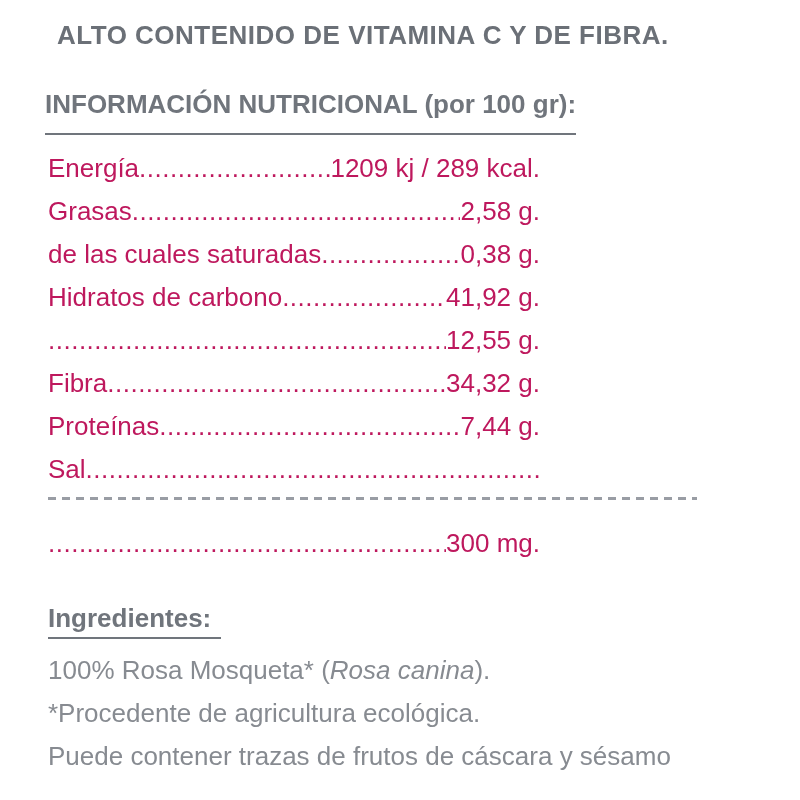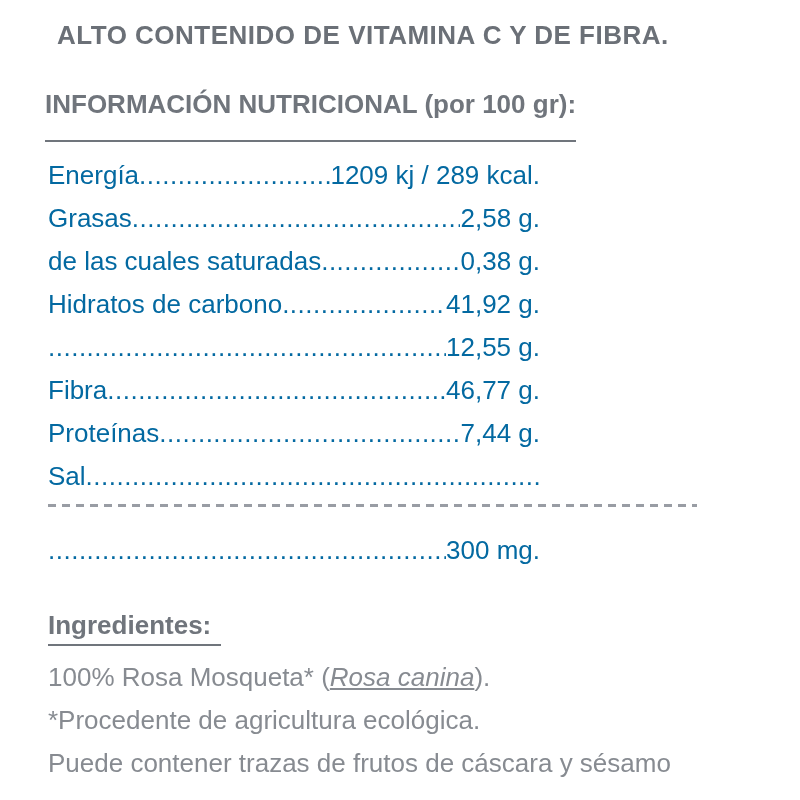--- a/index.html
+++ b/index.html
@@ -22,31 +22,31 @@
     letter-spacing: 0.5px;
     color: #6b7077;
   }
   .section-heading {
     display: inline-block;
     margin: 38px 0 0 45px;
     font-size: 26px;
     font-weight: bold;
     color: #70757c;
     border-bottom: 2px solid #70757c;
-    padding-bottom: 20px;
+    padding-bottom: 13px;
   }
   .nutri-table {
     margin: 18px 0 0 48px;
     width: 492px;
   }
   .nutri-row {
     display: flex;
     align-items: baseline;
     font-size: 26px;
-    color: #0369a1;
+    color: #be185d;
     height: 26px;
     margin-bottom: 17px;
   }
   .row-label {
     white-space: nowrap;
     flex: 0 0 auto;
   }
   .dot-leader {
     flex: 1 1 auto;
     overflow: hidden;
@@ -82,21 +82,20 @@
     padding-right: 10px;
   }
   .ing-line {
     margin: 16px 0 0 48px;
     font-size: 26px;
     color: #878b91;
     height: 27px;
   }
   .ing-line .italic {
     font-style: italic;
-    text-decoration: underline;
   }
 </style>
 </head>
 <body>
 
 <div class="page">
 
   <div class="title">ALTO CONTENIDO DE VITAMINA C Y DE FIBRA.</div>
 
   <div>
@@ -124,21 +123,21 @@
       <span class="dot-leader"></span>
       <span class="row-value">41,92 g.</span>
     </div>
     <div class="nutri-row">
       <span class="dot-leader"></span>
       <span class="row-value">12,55 g.</span>
     </div>
     <div class="nutri-row">
       <span class="row-label">Fibra</span>
       <span class="dot-leader"></span>
-      <span class="row-value">46,77 g.</span>
+      <span class="row-value">34,32 g.</span>
     </div>
     <div class="nutri-row">
       <span class="row-label">Proteínas</span>
       <span class="dot-leader"></span>
       <span class="row-value">7,44 g.</span>
     </div>
     <div class="nutri-row">
       <span class="row-label">Sal</span>
       <span class="dot-leader"></span>
     </div>

